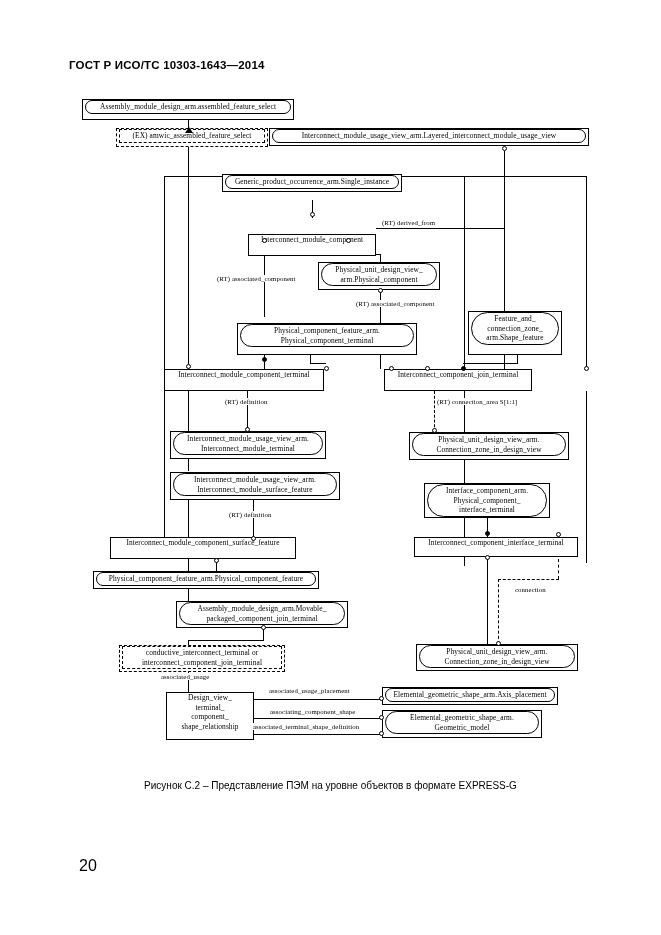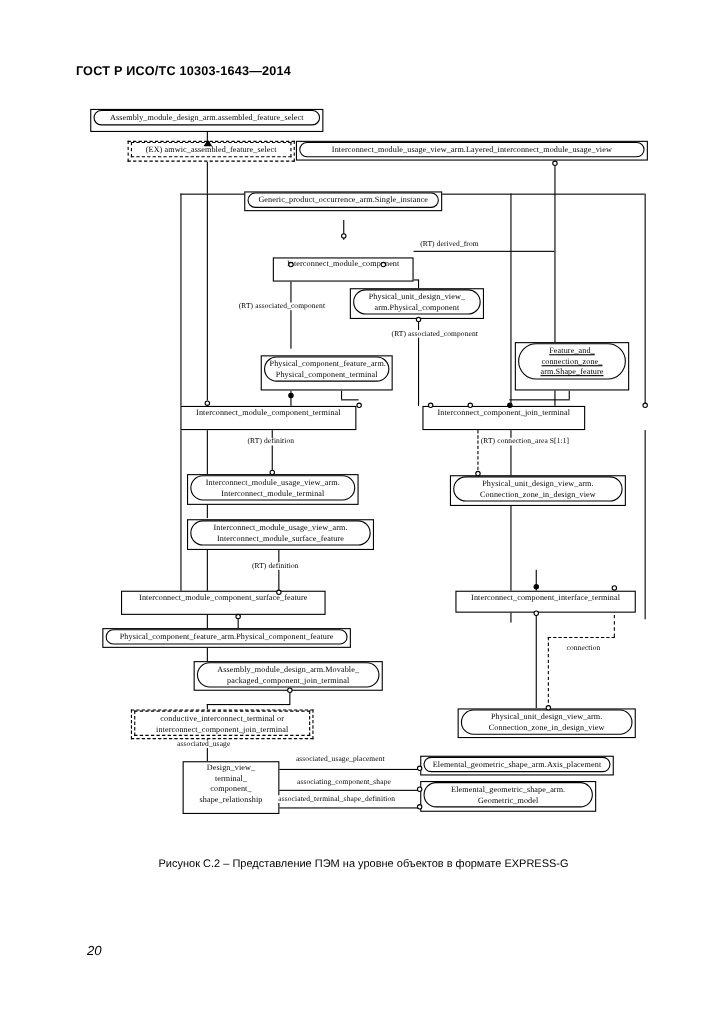--- a/index.html
+++ b/index.html
@@ -1,21 +1,21 @@
 <!DOCTYPE html>
 <html><head>
 <meta charset="utf-8">
 <style>
   html,body{margin:0;padding:0;background:#fff;}
   body{width:661px;height:935px;position:relative;font-family:"Liberation Serif",serif;color:#000;}
   #page{position:absolute;inset:0;width:661px;height:935px;overflow:hidden;}
 
   .hdr{position:absolute;left:69px;top:59px;font-family:"Liberation Sans",sans-serif;
        font-weight:bold;font-size:11.5px;letter-spacing:.2px;}
-  .pageno{position:absolute;left:79px;top:857px;font-family:"Liberation Sans",sans-serif;font-size:12px;font-style:italic;}
+  .pageno{position:absolute;left:79px;top:857px;font-family:"Liberation Sans",sans-serif;font-size:16px;}
   .caption{position:absolute;left:0;top:780px;width:661px;text-align:center;
            font-family:"Liberation Sans",sans-serif;font-size:10px;}
 
   
   .bx{position:absolute;box-sizing:border-box;border:1px solid #000;background:#fff;
       display:flex;align-items:flex-start;justify-content:center;text-align:center;
       font-size:7.4px;line-height:9.6px;letter-spacing:.1px;z-index:5;padding:0 2px;}
   .bx .inner{display:block;width:100%;}
   
   .bx.cap{border:1px solid #000;}
@@ -187,26 +187,26 @@
 
   <div class="bx" style="left:248px;top:234px;width:128px;height:22px;">
     <span>Interconnect_module_component</span>
   </div>
 
   <div class="bx cap" style="left:318px;top:262px;width:122px;height:28px;">
     <span class="inner" style="white-space:pre-line;">Physical_unit_design_view_
 arm.Physical_component</span>
   </div>
 
-  <div class="bx cap" style="left:237px;top:323px;width:120px;height:32px;">
+  <div class="bx cap" style="left:237px;top:323px;width:180px;height:32px;">
     <span class="inner" style="white-space:pre-line;">Physical_component_feature_arm.
 Physical_component_terminal</span>
   </div>
 
-  <div class="bx cap" style="left:468px;top:311px;width:104px;height:44px;text-decoration:underline;">
+  <div class="bx cap" style="left:468px;top:311px;width:94px;height:44px;">
     <span class="inner" style="white-space:pre-line;">Feature_and_
 connection_zone_
 arm.Shape_feature</span>
   </div>
 
   <div class="bx" style="left:164px;top:369px;width:160px;height:22px;">
     <span>Interconnect_module_component_terminal</span>
   </div>
 
   <div class="bx" style="left:384px;top:369px;width:148px;height:22px;">
@@ -221,20 +221,25 @@
   <div class="bx cap" style="left:170px;top:472px;width:170px;height:28px;">
     <span class="inner" style="white-space:pre-line;">Interconnect_module_usage_view_arm.
 Interconnect_module_surface_feature</span>
   </div>
 
   <div class="bx cap" style="left:409px;top:432px;width:160px;height:28px;">
     <span class="inner" style="white-space:pre-line;">Physical_unit_design_view_arm.
 Connection_zone_in_design_view</span>
   </div>
 
+  <div class="bx cap" style="left:424px;top:483px;width:126px;height:35px;">
+    <span class="inner" style="white-space:pre-line;">Interface_component_arm.
+Physical_component_
+interface_terminal</span>
+  </div>
 
   <div class="bx" style="left:110px;top:537px;width:186px;height:22px;">
     <span>Interconnect_module_component_surface_feature</span>
   </div>
 
   <div class="bx cap" style="left:93px;top:571px;width:226px;height:18px;">
     <span class="inner">Physical_component_feature_arm.Physical_component_feature</span>
   </div>
 
   <div class="bx" style="left:414px;top:537px;width:164px;height:20px;">

